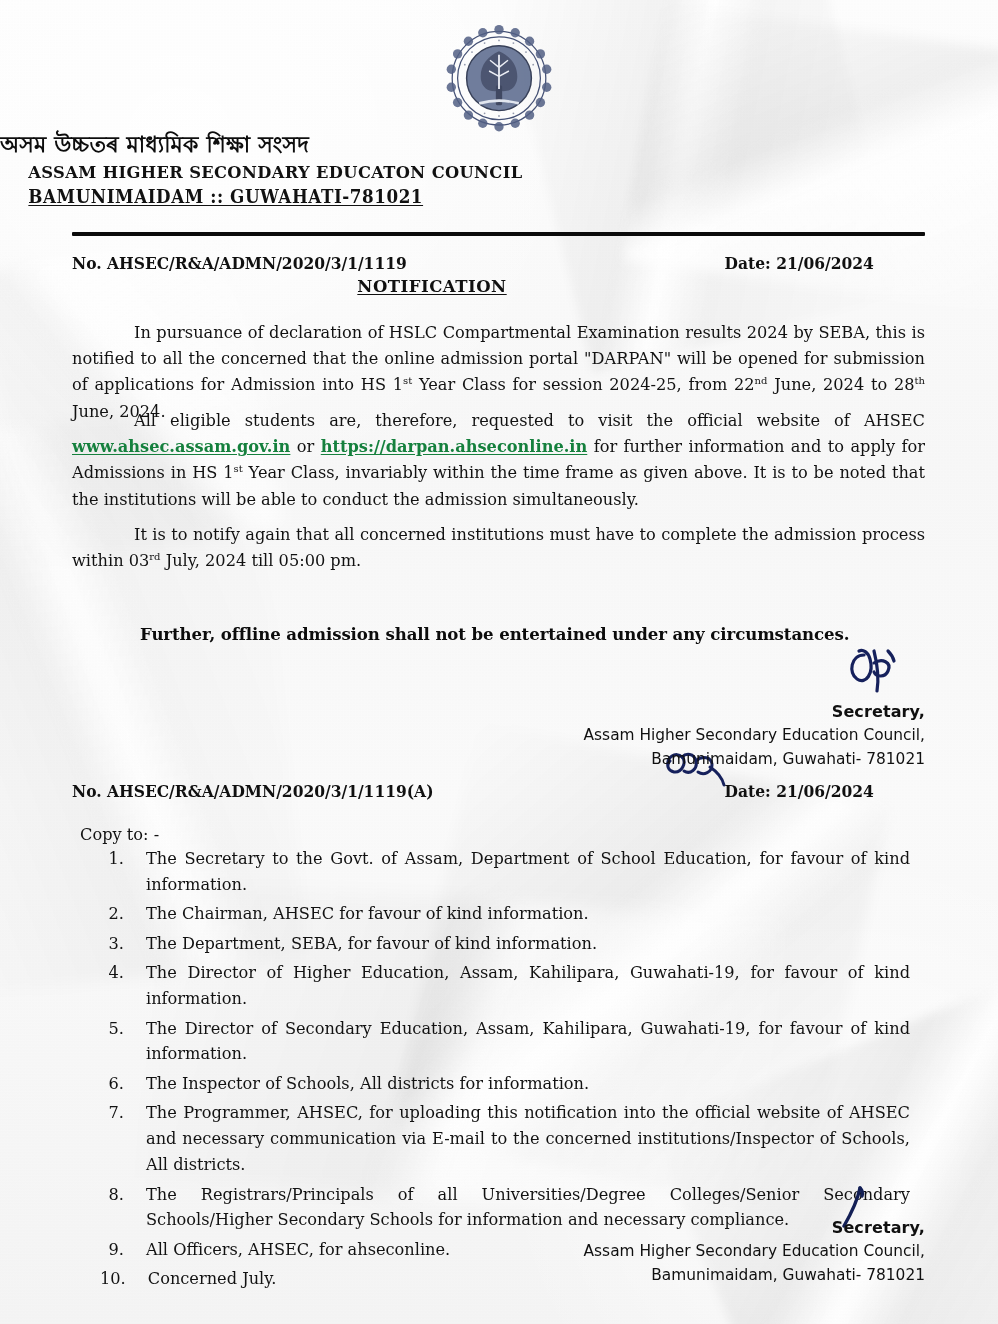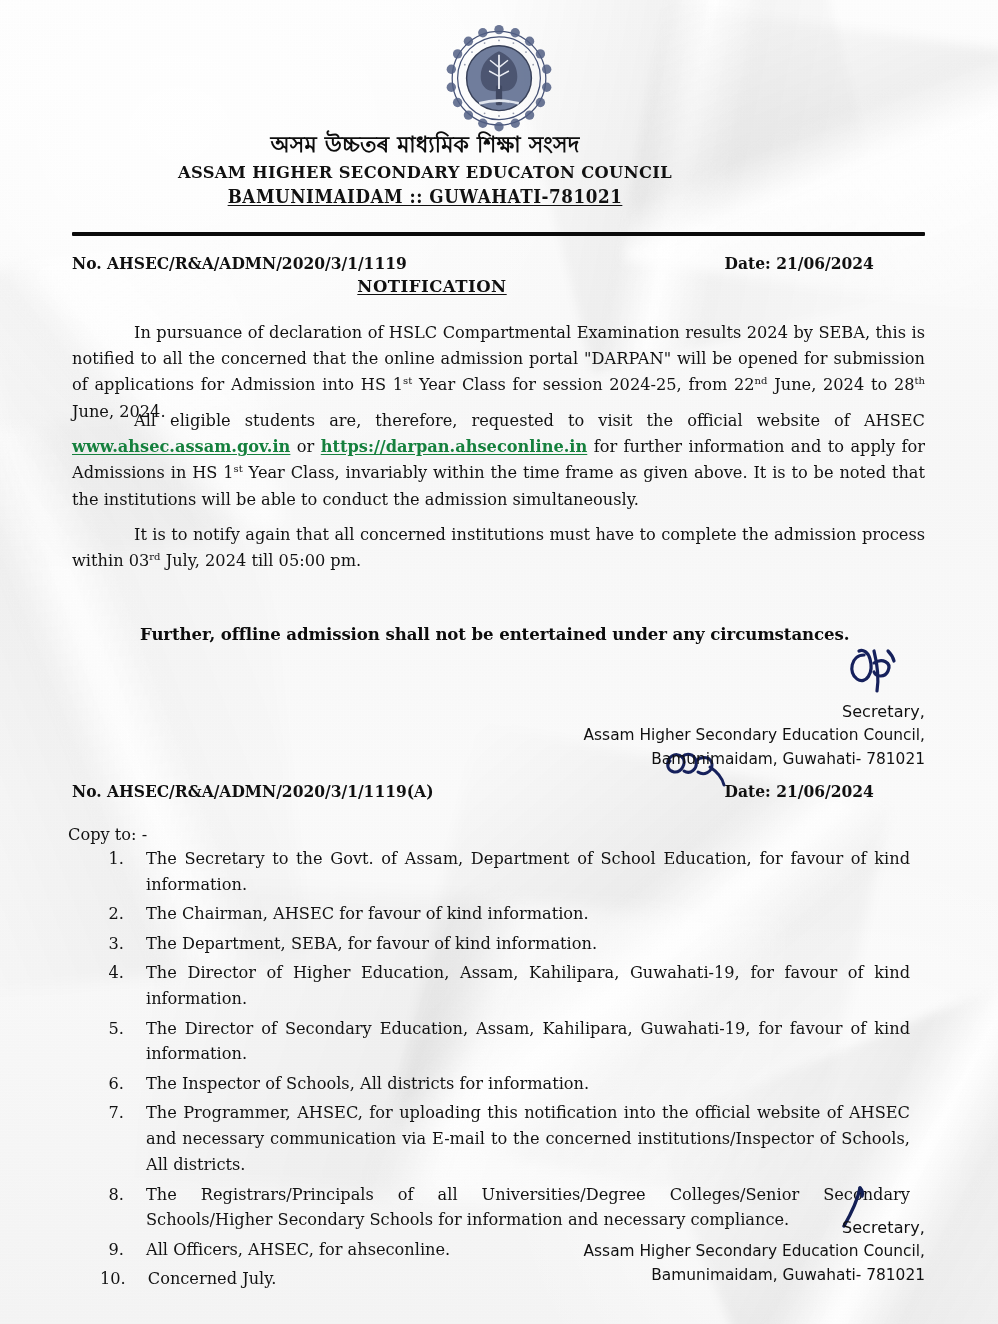--- a/index.html
+++ b/index.html
@@ -99,22 +99,20 @@
   .emblem {
     width: 108px;
     height: 112px;
     opacity: 0.88;
   }
   .title-block {
     position: absolute;
     top: 132px;
     left: 0;
     width: 810px;
-    text-align: center;
-    padding-left: 20px;
   }
   .title-as {
     font-family: "DejaVu Sans", sans-serif;
     font-size: 22px;
     font-weight: 700;
     letter-spacing: 0.2px;
     color: #0d0d0d;
     line-height: 1.15;
   }
   .title-en {
@@ -222,21 +220,21 @@
     right: 73px;
     text-align: right;
     font-family: "DejaVu Sans", sans-serif;
     font-size: 15.4px;
     line-height: 1.52;
     color: #101010;
   }
   .sig-1 { top: 700px; }
   .sig-2 { top: 1216px; }
   .sig-role {
-    font-weight: 400;
+    font-weight: 700;
     font-size: 16px;
     letter-spacing: 0.1px;
   }
   .sig-line { white-space: nowrap; }
   .ink-main {
     position: absolute;
     top: 645px;
     right: 92px;
     width: 62px;
     height: 58px;
@@ -256,21 +254,21 @@
     right: 130px;
     width: 30px;
     height: 44px;
     color: #131f55;
   }
 
   
   .copy-to-label {
     position: absolute;
     top: 825px;
-    left: 68px;
+    left: 80px;
     font-family: "DejaVu Serif", serif;
     font-size: 16.2px;
     color: #121212;
   }
   .copy-list {
     position: absolute;
     top: 846px;
     left: 100px;
     width: 810px;
     margin: 0;

